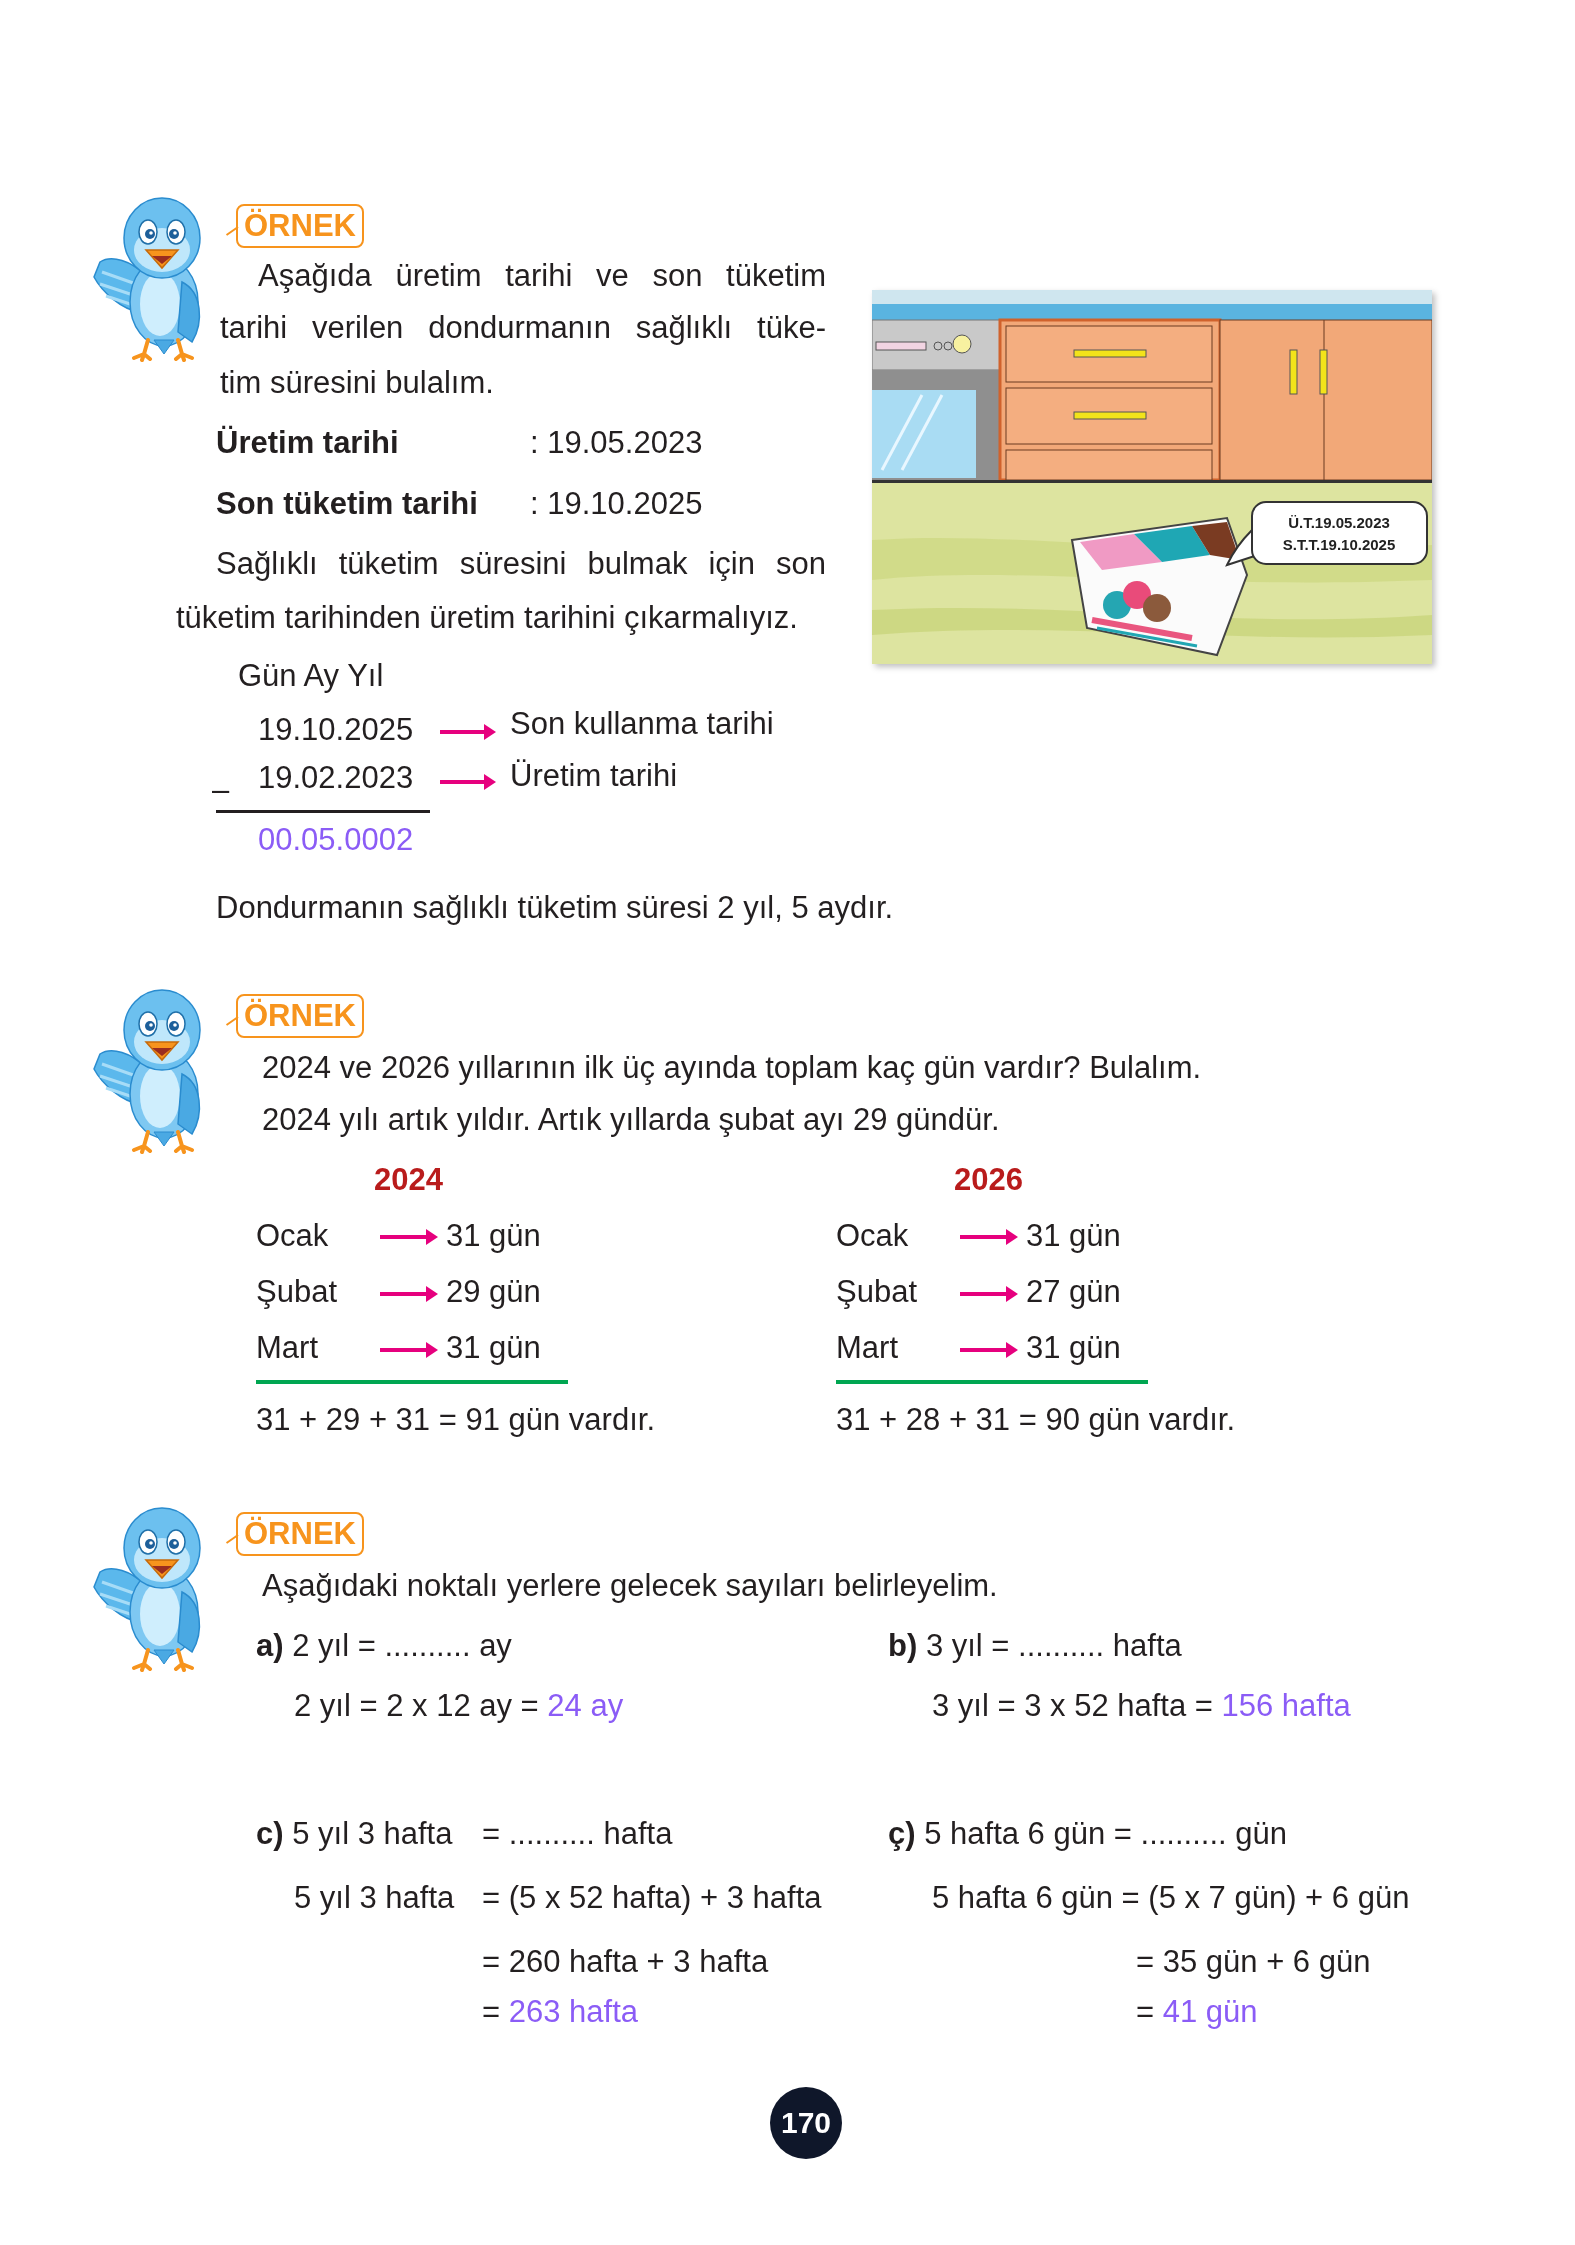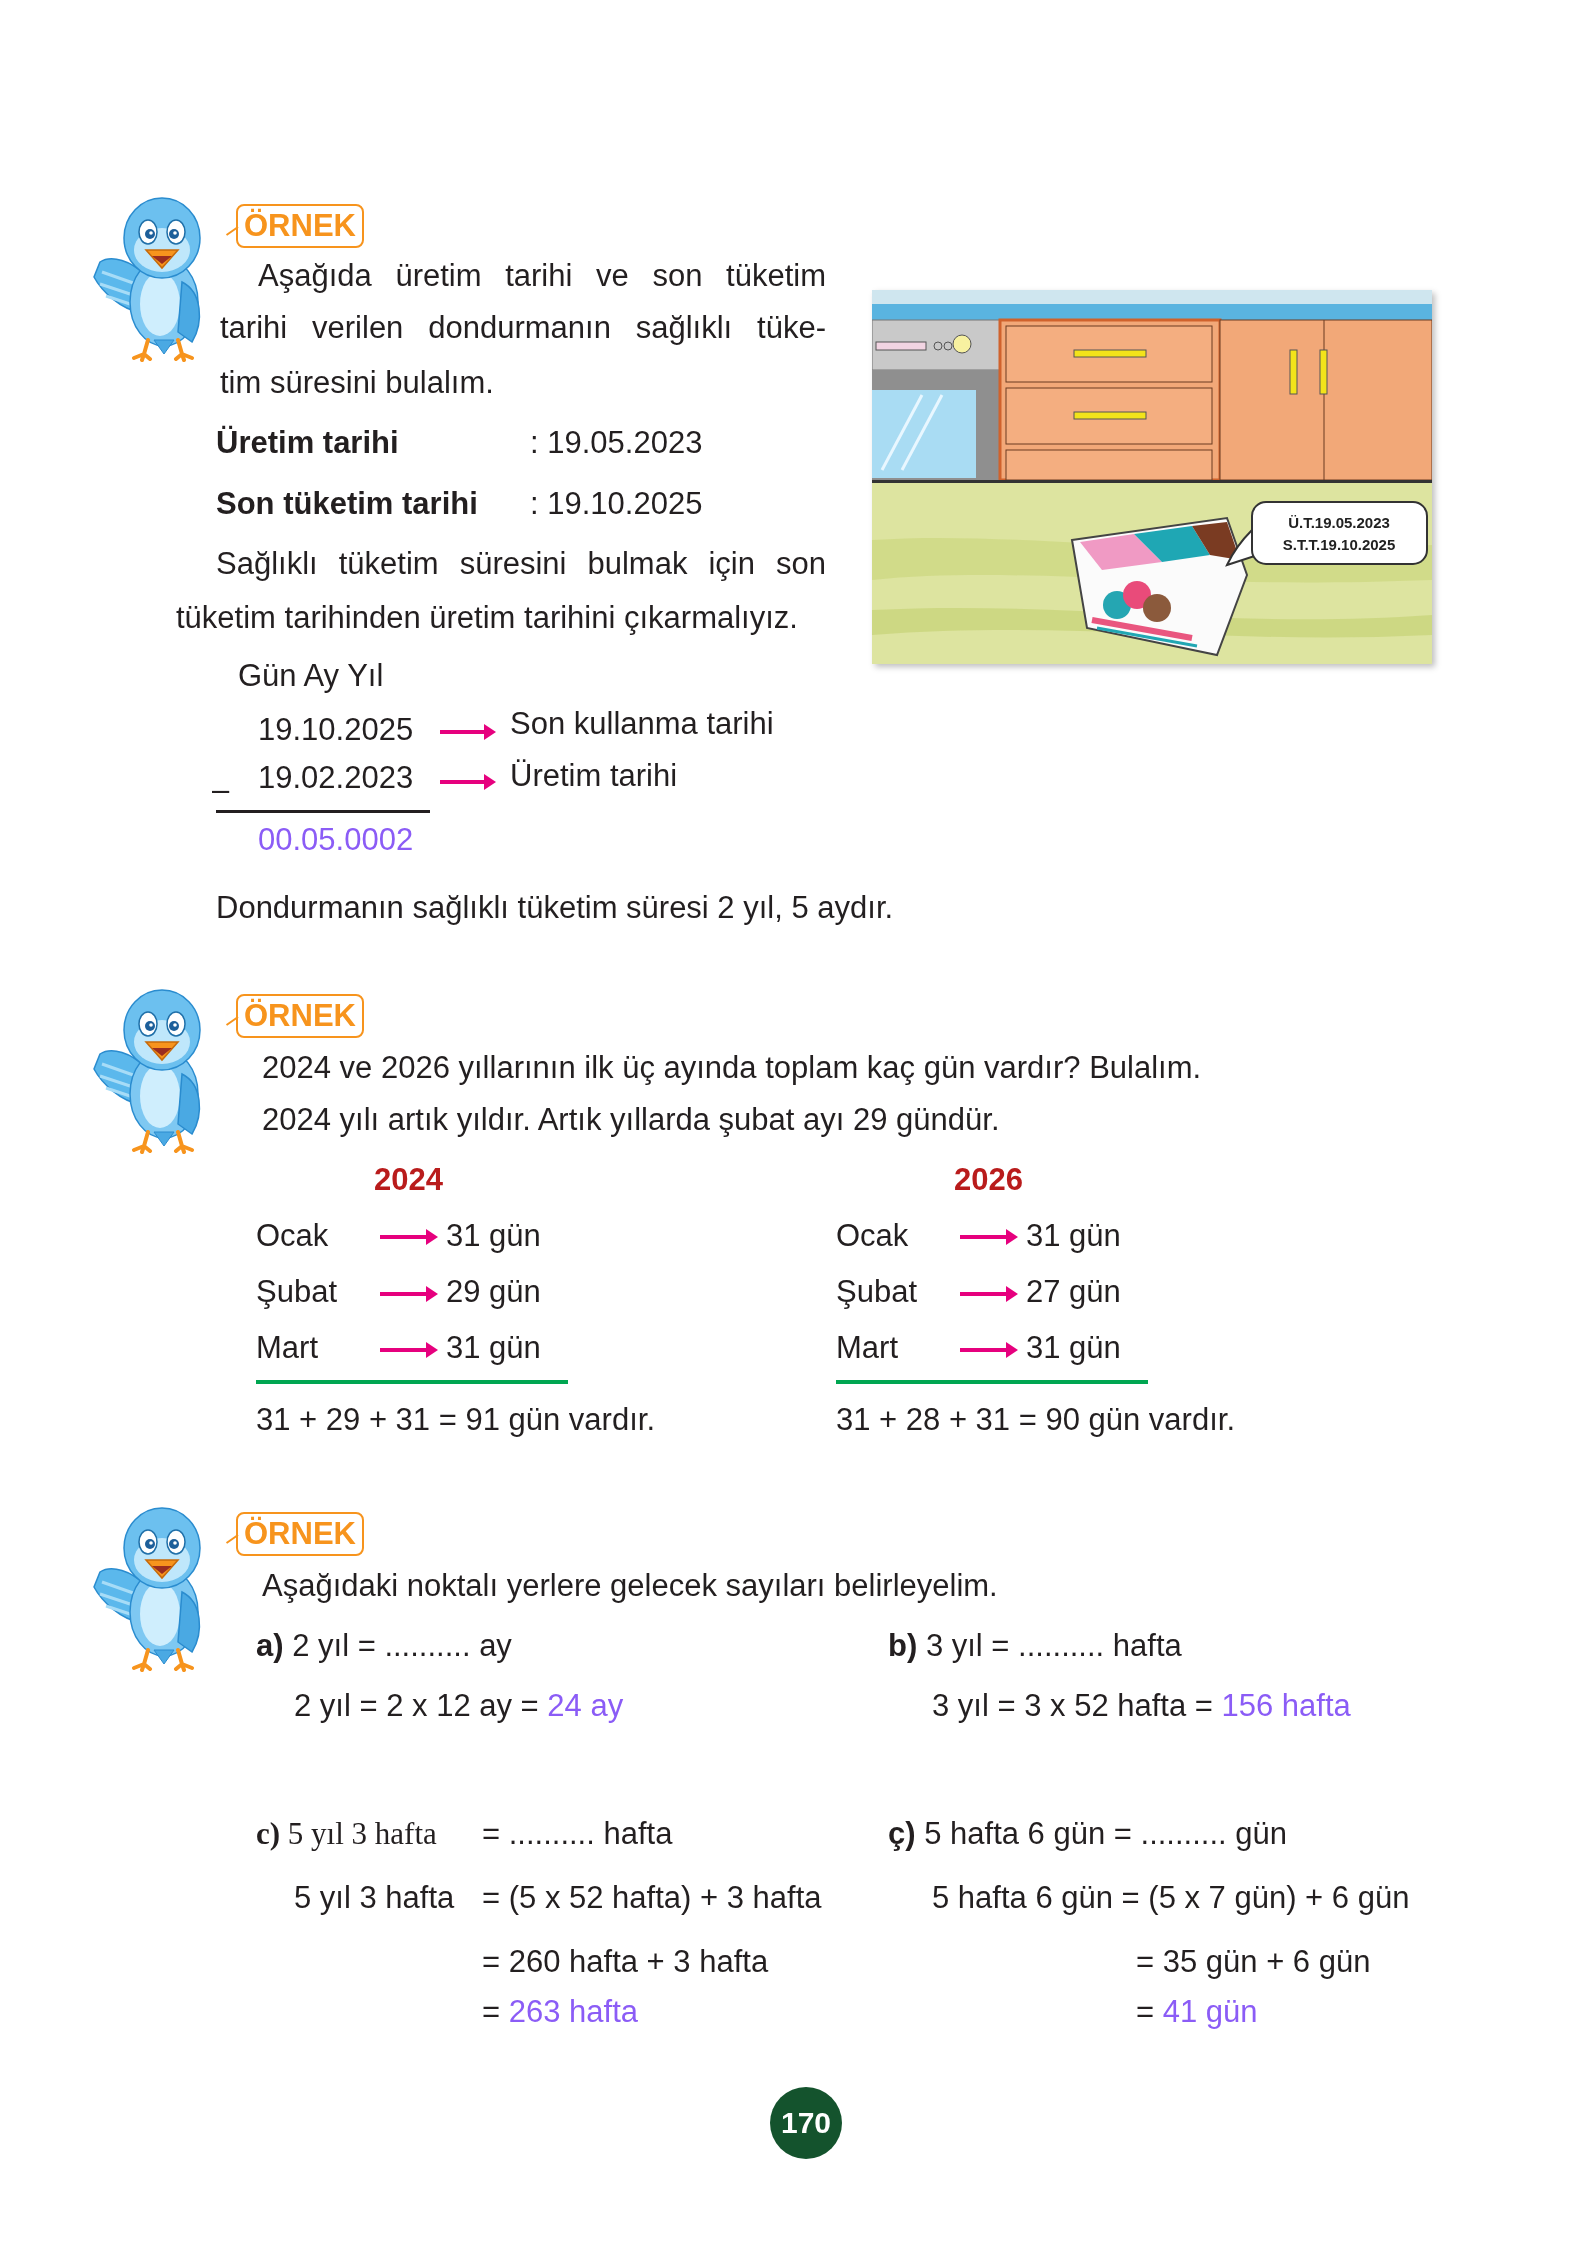--- a/index.html
+++ b/index.html
@@ -40,21 +40,21 @@
     .rule-black { position: absolute; height: 3px; background: #231f20; }
     .rule-green { position: absolute; height: 4px; background: #00a651; }
 
     
     .kitchen {
       position: absolute; left: 872px; top: 262px; width: 560px; height: 374px;
       overflow: hidden; box-shadow: 3px 3px 6px rgba(0,0,0,0.25); background: #dfe4a8; margin-top: 28px;
     }
     .page-num {
       position: absolute; left: 770px; top: 2087px; width: 72px; height: 72px;
-      border-radius: 50%; background: #14532d; color: #fff; font-weight: bold;
+      border-radius: 50%; background: #0f172a; color: #fff; font-weight: bold;
       font-size: 30px; line-height: 72px; text-align: center;
     }
   </style>
 </head>
 <body>
 
 <svg width="0" height="0" style="position:absolute">
   <defs>
     <symbol id="bird" viewBox="0 0 130 170">
 
@@ -222,21 +222,21 @@
   </div>
 
   <div class="abs txt" style="left:888px; top:1628px;">
     <span class="bold">b)</span>
     <span>3 yıl = .......... hafta</span>
   </div>
   <div class="abs txt" style="left:932px; top:1688px;">
     <span>3 yıl = 3 x 52 hafta = </span><span class="pink">156 hafta</span>
   </div>
 
-  <div class="abs txt" style="left:256px; top:1816px;font-family:Liberation Serif, serif;">
+  <div class="abs txt" style="left:256px; top:1816px;">
     <span class="bold">c)</span>
     <span>5 yıl 3 hafta</span>
   </div>
   <div class="abs txt" style="left:482px; top:1816px;">= .......... hafta</div>
   <div class="abs txt" style="left:294px; top:1880px;">5 yıl 3 hafta</div>
   <div class="abs txt" style="left:482px; top:1880px;">= (5 x 52 hafta) + 3 hafta</div>
   <div class="abs txt" style="left:482px; top:1944px;">= 260 hafta + 3 hafta</div>
   <div class="abs txt" style="left:482px; top:1994px;">
     <span>= </span><span class="pink">263 hafta</span>
   </div>

